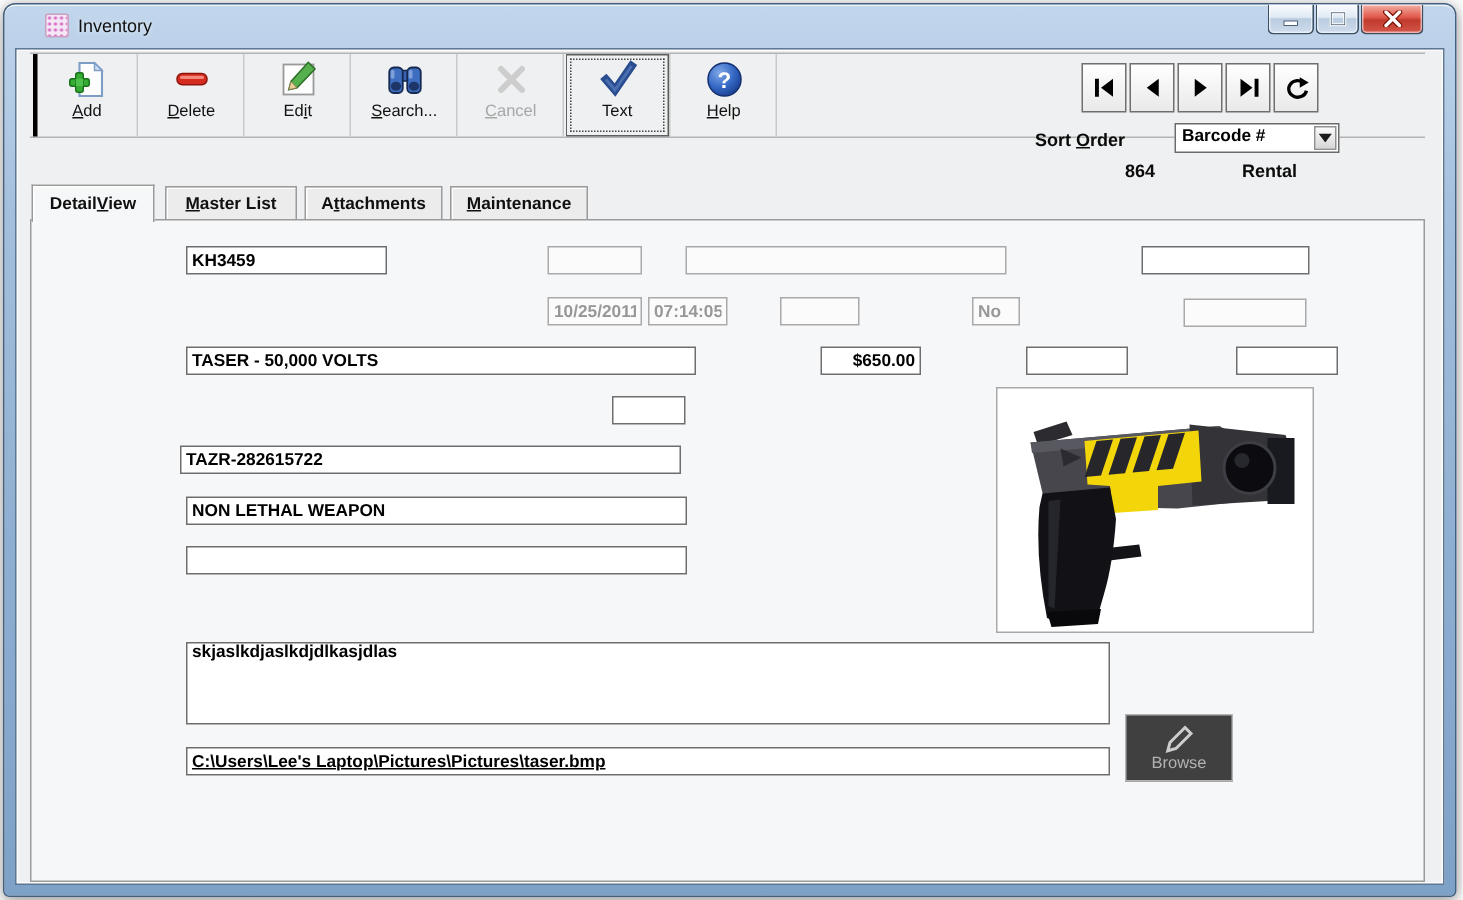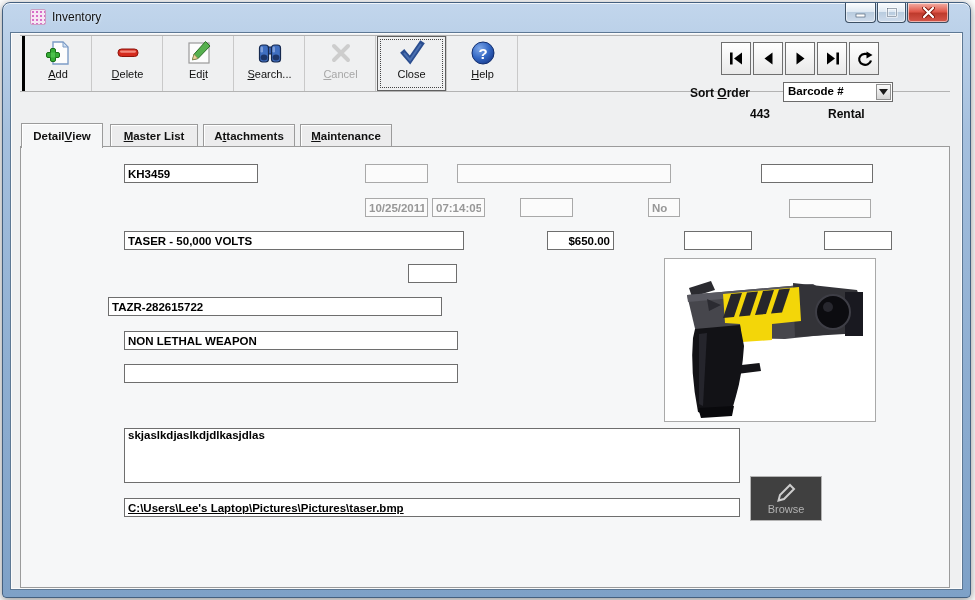--- a/index.html
+++ b/index.html
@@ -121,21 +121,21 @@
     <svg class="ic" viewBox="0 0 26 26">
       <path d="M6,6 L20,20 M20,6 L6,20" stroke="#cdcdcd" stroke-width="4" stroke-linecap="round"></path>
     </svg>
     <span class="tl"><u>C</u>ancel</span>
   </div>
   <div class="tb-btn focused" style="left:377px;">
     <svg class="ic" viewBox="0 0 26 26">
       <path d="M5,13 L11,20 L22,4" stroke="#2a4d8f" stroke-width="5.5" fill="none" stroke-linecap="square"></path>
       <path d="M5,13 L11,20 L22,4" stroke="#4a6fb0" stroke-width="2" fill="none"></path>
     </svg>
-    <span class="tl">Close</span>
+    <span class="tl">Text</span>
   </div>
   <div class="tb-btn" style="left:448px;">
     <svg class="ic" viewBox="0 0 26 26">
       <defs>
           <radialGradient id="hg" cx="35%" cy="30%" r="80%">
             <stop offset="0%" stop-color="#7fa8e8"></stop>
             <stop offset="55%" stop-color="#3468c4"></stop>
             <stop offset="100%" stop-color="#17398a"></stop>
           </radialGradient>
         </defs>
@@ -176,21 +176,21 @@
 
   <div class="lbl" style="left:690px;top:86px;width:90px;font-size:12px;">Sort <u>O</u>rder</div>
   <div class="combo" style="left:783px;top:82px;width:110px;">
     <span>Barcode #</span>
     <span class="arr">
         <svg viewBox="0 0 9 6">
           <path d="M0,0 L9,0 L4.5,6 Z" fill="#1a1a1a"></path>
         </svg>
       </span>
   </div>
-  <div class="lbl" style="left:750px;top:107px;width:38px;font-size:12px;">443</div>
+  <div class="lbl" style="left:750px;top:107px;width:38px;font-size:12px;">864</div>
   <div class="lbl" style="left:828px;top:107px;width:64px;font-size:12px;">Rental</div>
 
   <div class="tab active" style="left:21px;width:82px;">Detail <u>V</u>iew</div>
   <div class="tab" style="left:110px;width:88px;"><u>M</u>aster List</div>
   <div class="tab" style="left:203px;width:92px;">A<u>t</u>tachments</div>
   <div class="tab" style="left:300px;width:92px;"><u>M</u>aintenance</div>
 
   <div class="panel"></div>
 
   <div class="lbl" style="left:40px;top:167px;width:80px;">Serial #</div>
@@ -237,21 +237,21 @@
   <div class="combo" style="left:527px;top:264px;width:40px;padding-right:16px;">
     <span>A</span>
     <span class="arr" style="width:13px;">
         <svg viewBox="0 0 9 6">
           <path d="M0,0 L9,0 L4.5,6 Z" fill="#1a1a1a"></path>
         </svg>
       </span>
   </div>
 
   <div class="lbl" style="left:40px;top:301px;width:80px;">Text 1</div>
-  <input class="inp" style="left: 108px; top: 297px; width: 334px;" readonly="" value="TAZR-282615722">
+  <input class="inp" style="left: 120px; top: 297px; width: 334px;" readonly="" value="TAZR-282615722">
   <div class="lbl" style="left:30px;top:335px;width:90px;">Map Location</div>
   <input class="inp" style="left: 124px; top: 331px; width: 334px;" readonly="" value="NON LETHAL WEAPON">
   <div class="lbl" style="left:40px;top:368px;width:80px;">Text 3</div>
   <input class="inp" style="left: 124px; top: 364px; width: 334px;" readonly="" value="">
 
   <div class="lbl" style="left:37px;top:401px;width:70px;">Storage</div>
   <div class="combo" style="left:109px;top:397px;width:188px;">
     <span>RM1-ROW3-CAB5</span>
     <span class="arr">
         <svg viewBox="0 0 9 6">

